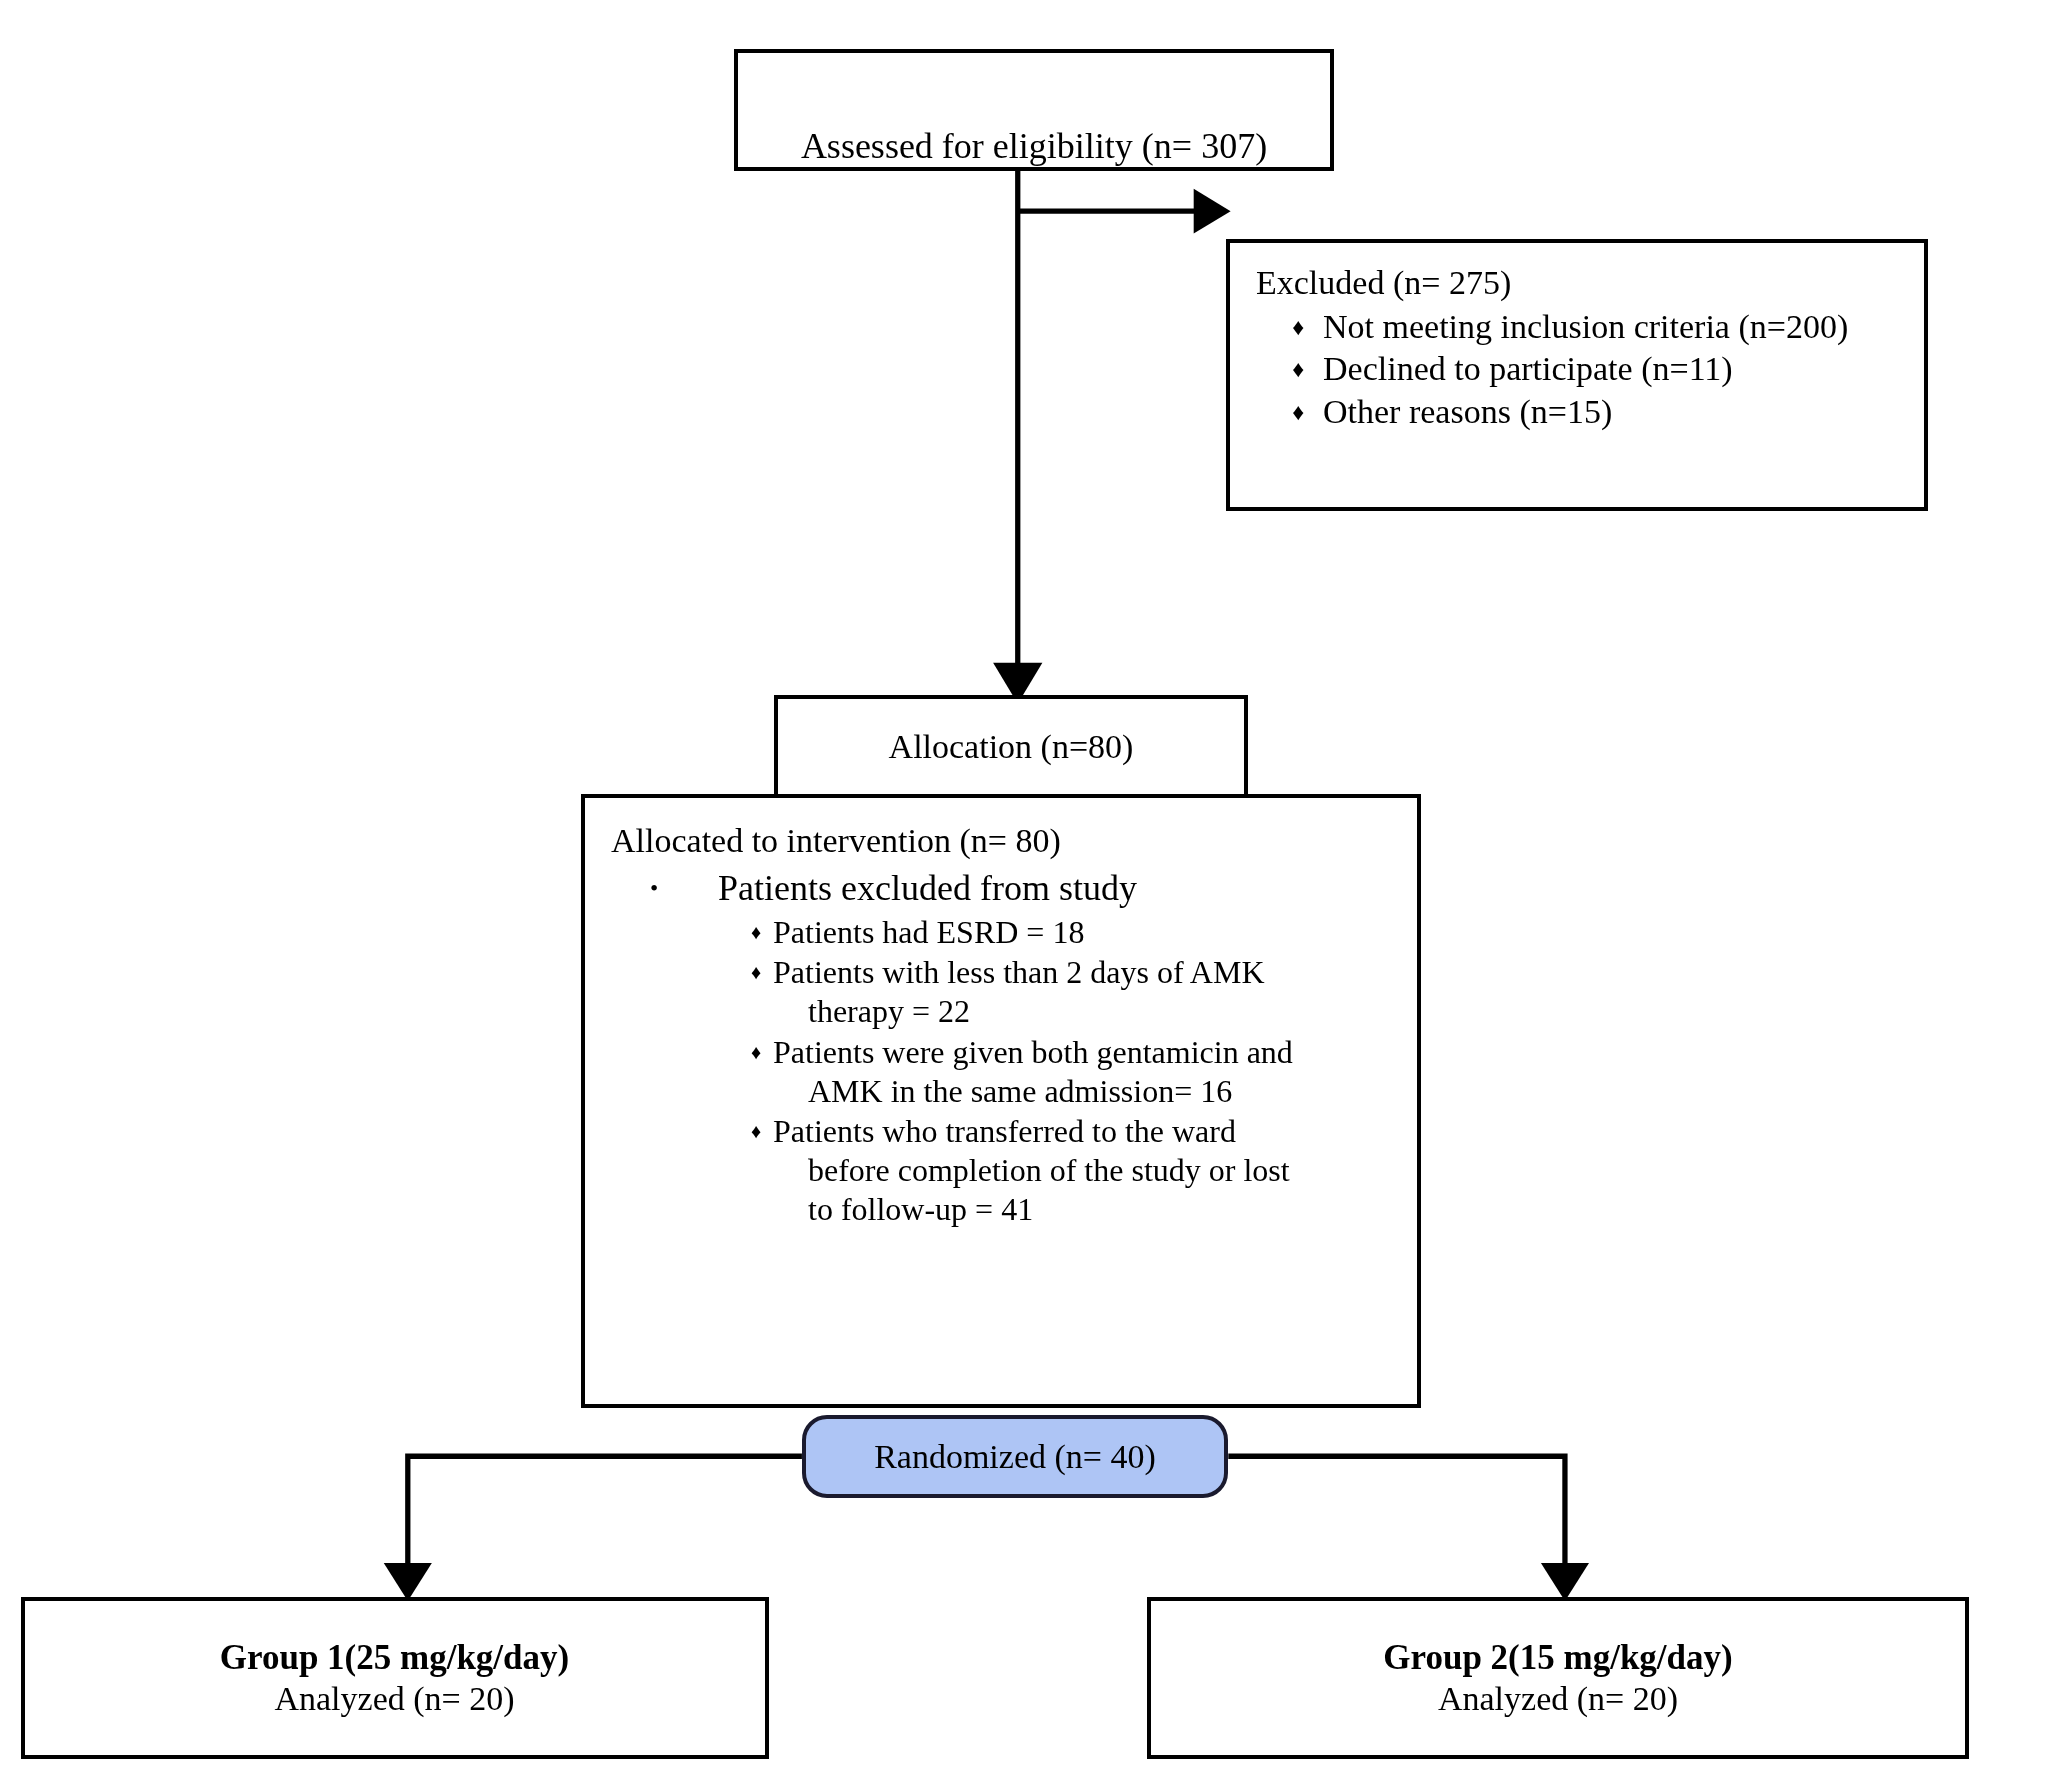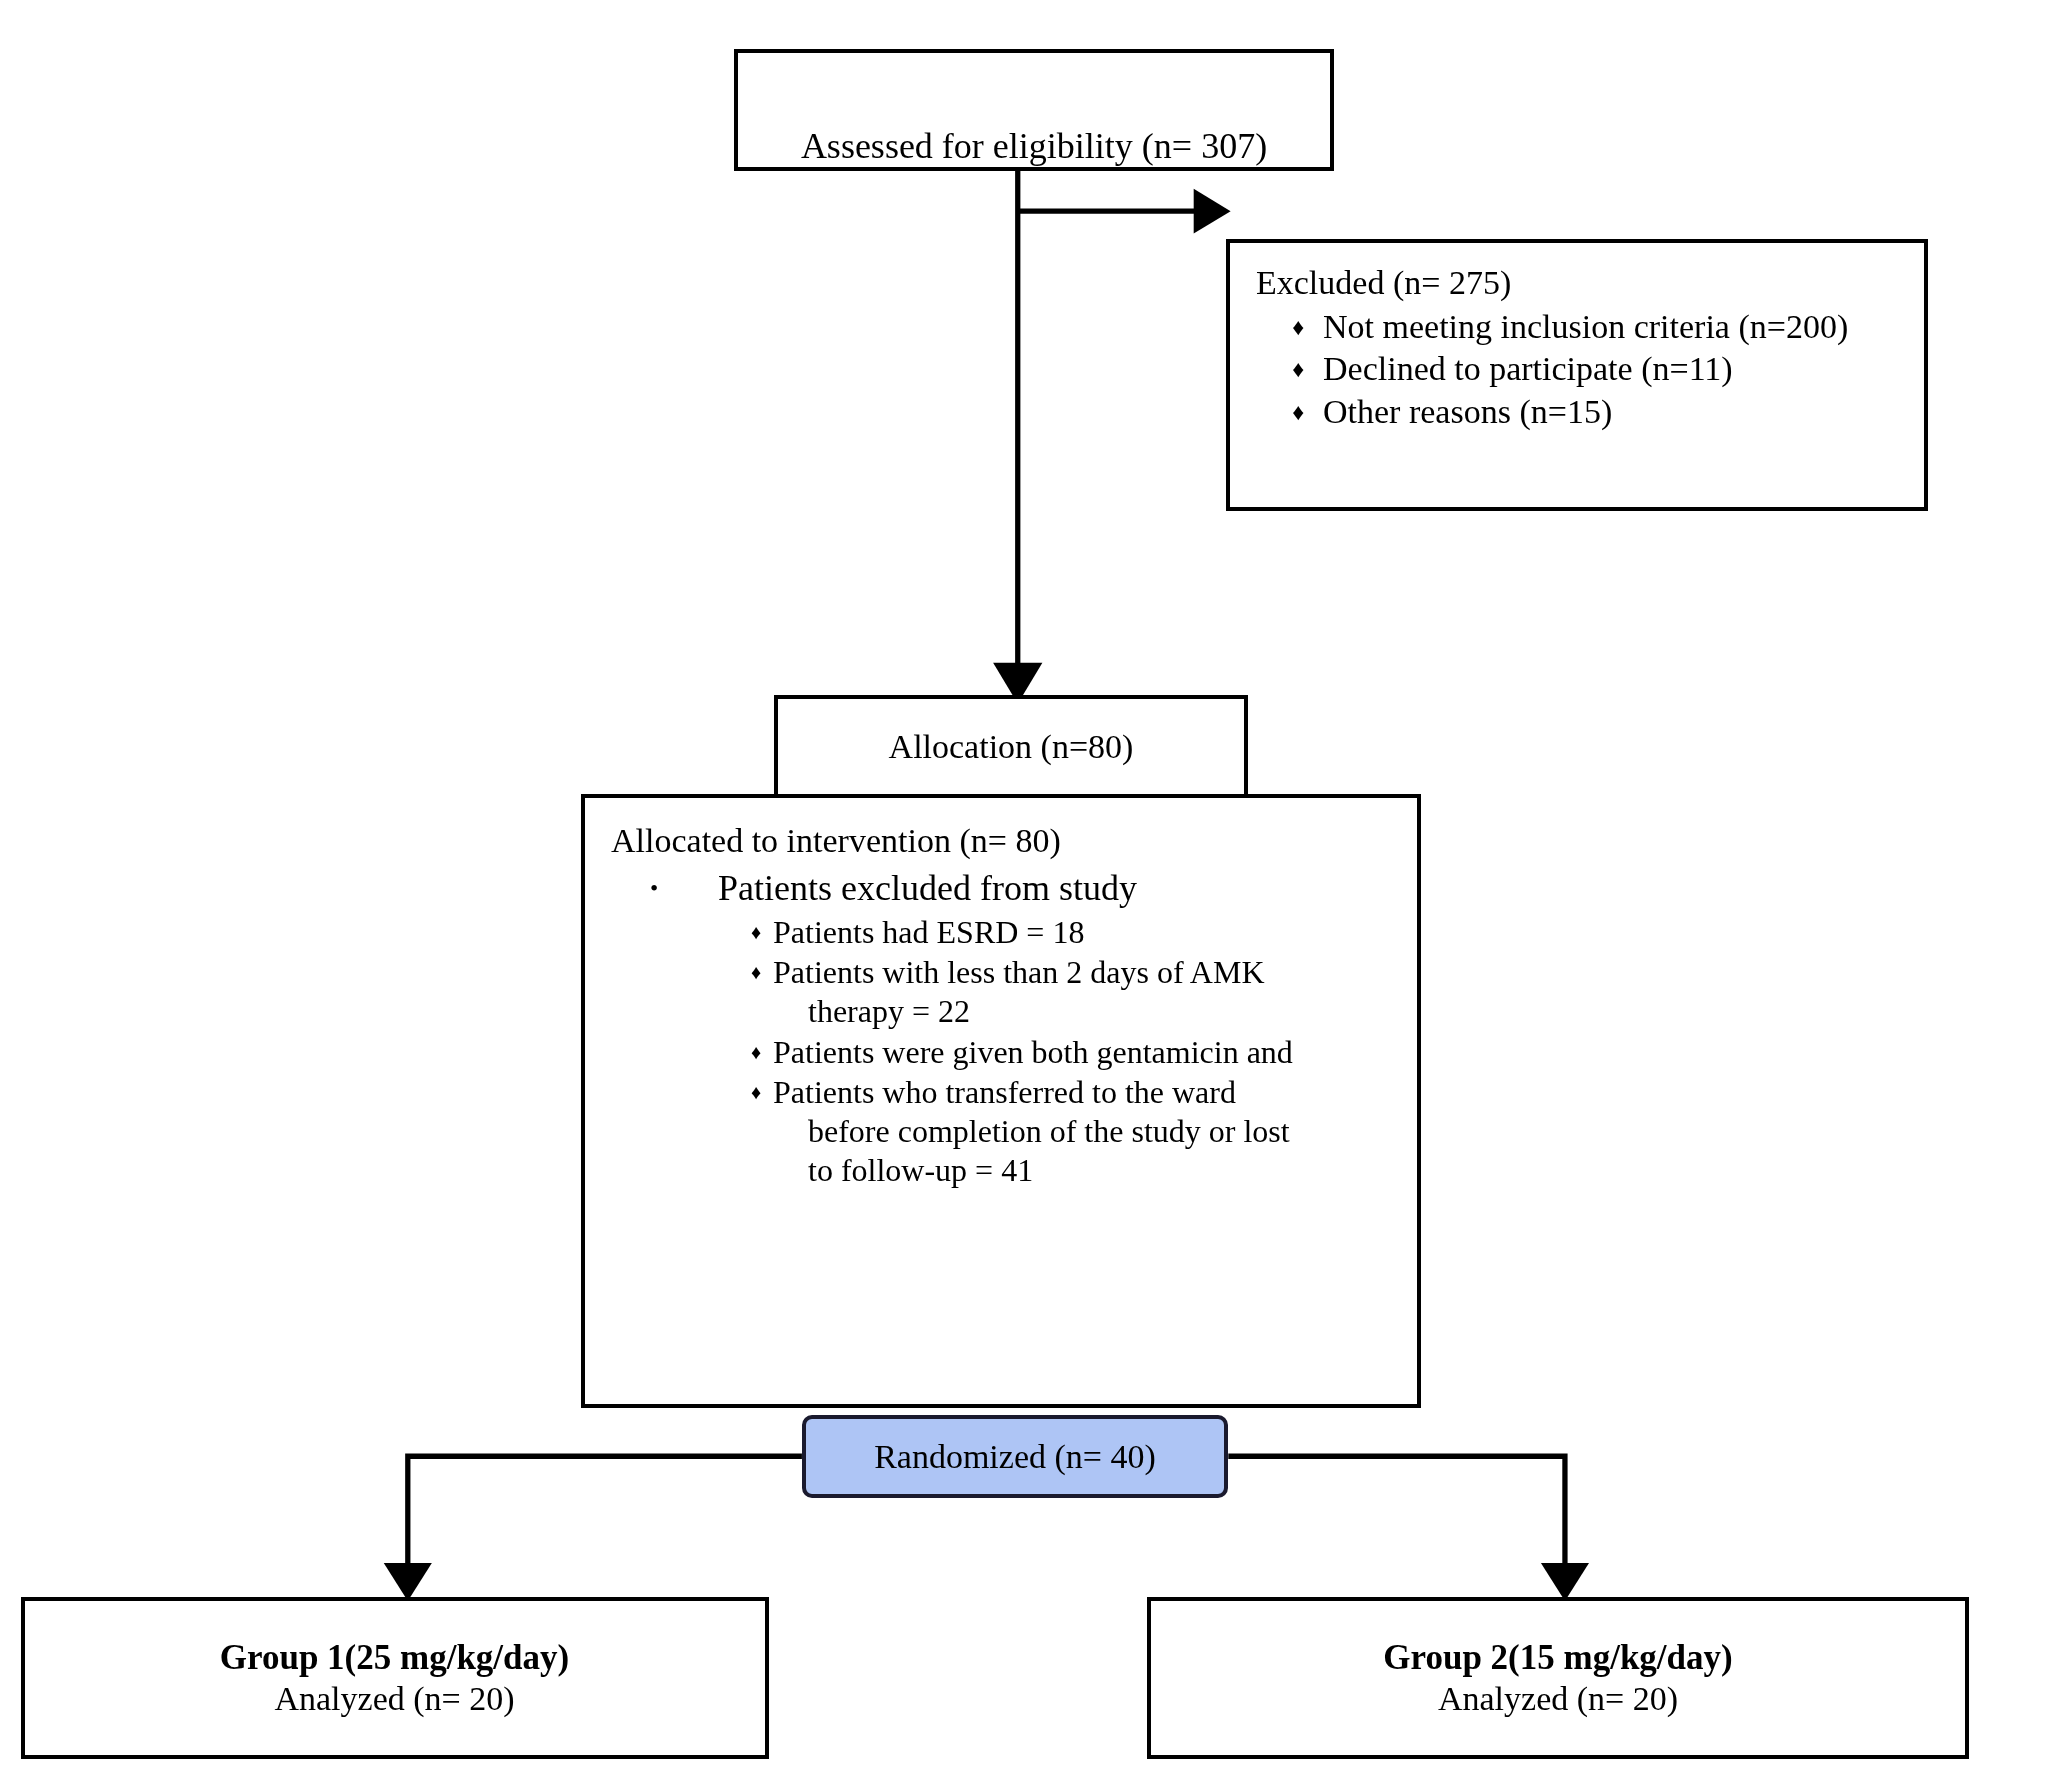--- a/index.html
+++ b/index.html
@@ -145,21 +145,21 @@
   }
   
   #box-randomized {
     position: absolute;
     left: 802px;
     top: 1415px;
     width: 426px;
     height: 83px;
     box-sizing: border-box;
     border: 4.1px solid #1a1a2e;
-    border-radius: 10px;
+    border-radius: 25px;
     background: #aec5f5;
     display: flex;
     align-items: center;
     justify-content: center;
     z-index: 20;
   }
   #box-randomized .txt {
     font-size: 34px;
     white-space: nowrap;
   }
@@ -278,20 +278,21 @@
             <span>Patients had ESRD = 18</span>
           </li>
           <li>
             <span class="dia">♦</span>
             <span>Patients with less than 2 days of AMK</span>
             <span class="cont">therapy = 22</span>
           </li>
           <li>
             <span class="dia">♦</span>
             <span>Patients were given both gentamicin and</span>
+            <span class="cont">AMK in the same admission= 16</span>
           </li>
           <li>
             <span class="dia">♦</span>
             <span>Patients who transferred to the ward</span>
             <span class="cont">before completion of the study or lost</span>
             <span class="cont">to follow-up = 41</span>
           </li>
         </ul>
       </li>
     </ul>

